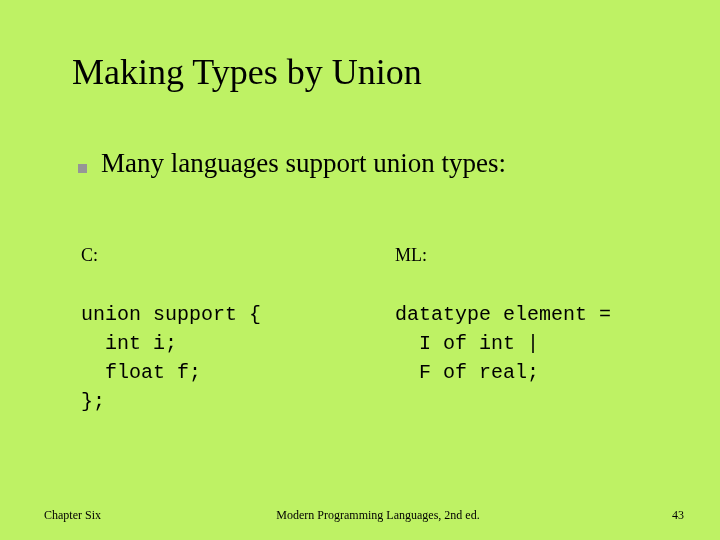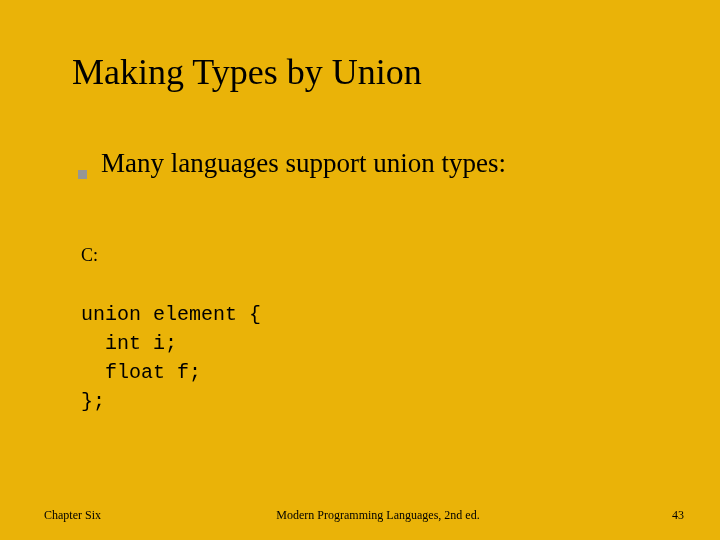--- a/index.html
+++ b/index.html
@@ -11,39 +11,39 @@
     width: 720px;
     height: 540px;
     overflow: hidden;
     font-family: "Liberation Serif", serif;
     color: #000000;
   }
   .slide {
     position: relative;
     width: 720px;
     height: 540px;
-    background: #eab308;
+    background: #bef264;
   }
   .slide-title {
     position: absolute;
     left: 72px;
     top: 50px;
     font-family: "Liberation Serif", serif;
     font-size: 36px;
     line-height: 44px;
     font-weight: normal;
     color: #000000;
     white-space: nowrap;
   }
   .bullet-row {
     position: absolute;
     left: 78px;
     top: 147px;
     display: flex;
-    align-items: flex-end;
+    align-items: center;
   }
   .bullet-marker {
     width: 9px;
     height: 9px;
     background: #969696;
     margin-top: 11px;
     margin-right: 14px;
     flex: 0 0 auto;
   }
   .bullet-text {
@@ -112,27 +112,31 @@
 
   <div class="slide-title">Making Types by Union</div>
 
   <div class="bullet-row">
     <span class="bullet-marker"></span>
     <span class="bullet-text">Many languages support union types:</span>
   </div>
 
   <div class="col col-c">
     <div class="col-label">C:</div>
-    <div class="code-block">union element {
+    <div class="code-block">union support {
   int i;
   float f;
 };</div>
   </div>
 
   <div class="col col-ml">
+    <div class="col-label">ML:</div>
+    <div class="code-block">datatype element =
+  I of int |
+  F of real;</div>
   </div>
 
   <div class="footer">
     <span class="footer-left">Chapter Six</span>
     <span class="footer-center">Modern Programming Languages, 2nd ed.</span>
     <span class="footer-right">43</span>
   </div>
 
 </div>
 

